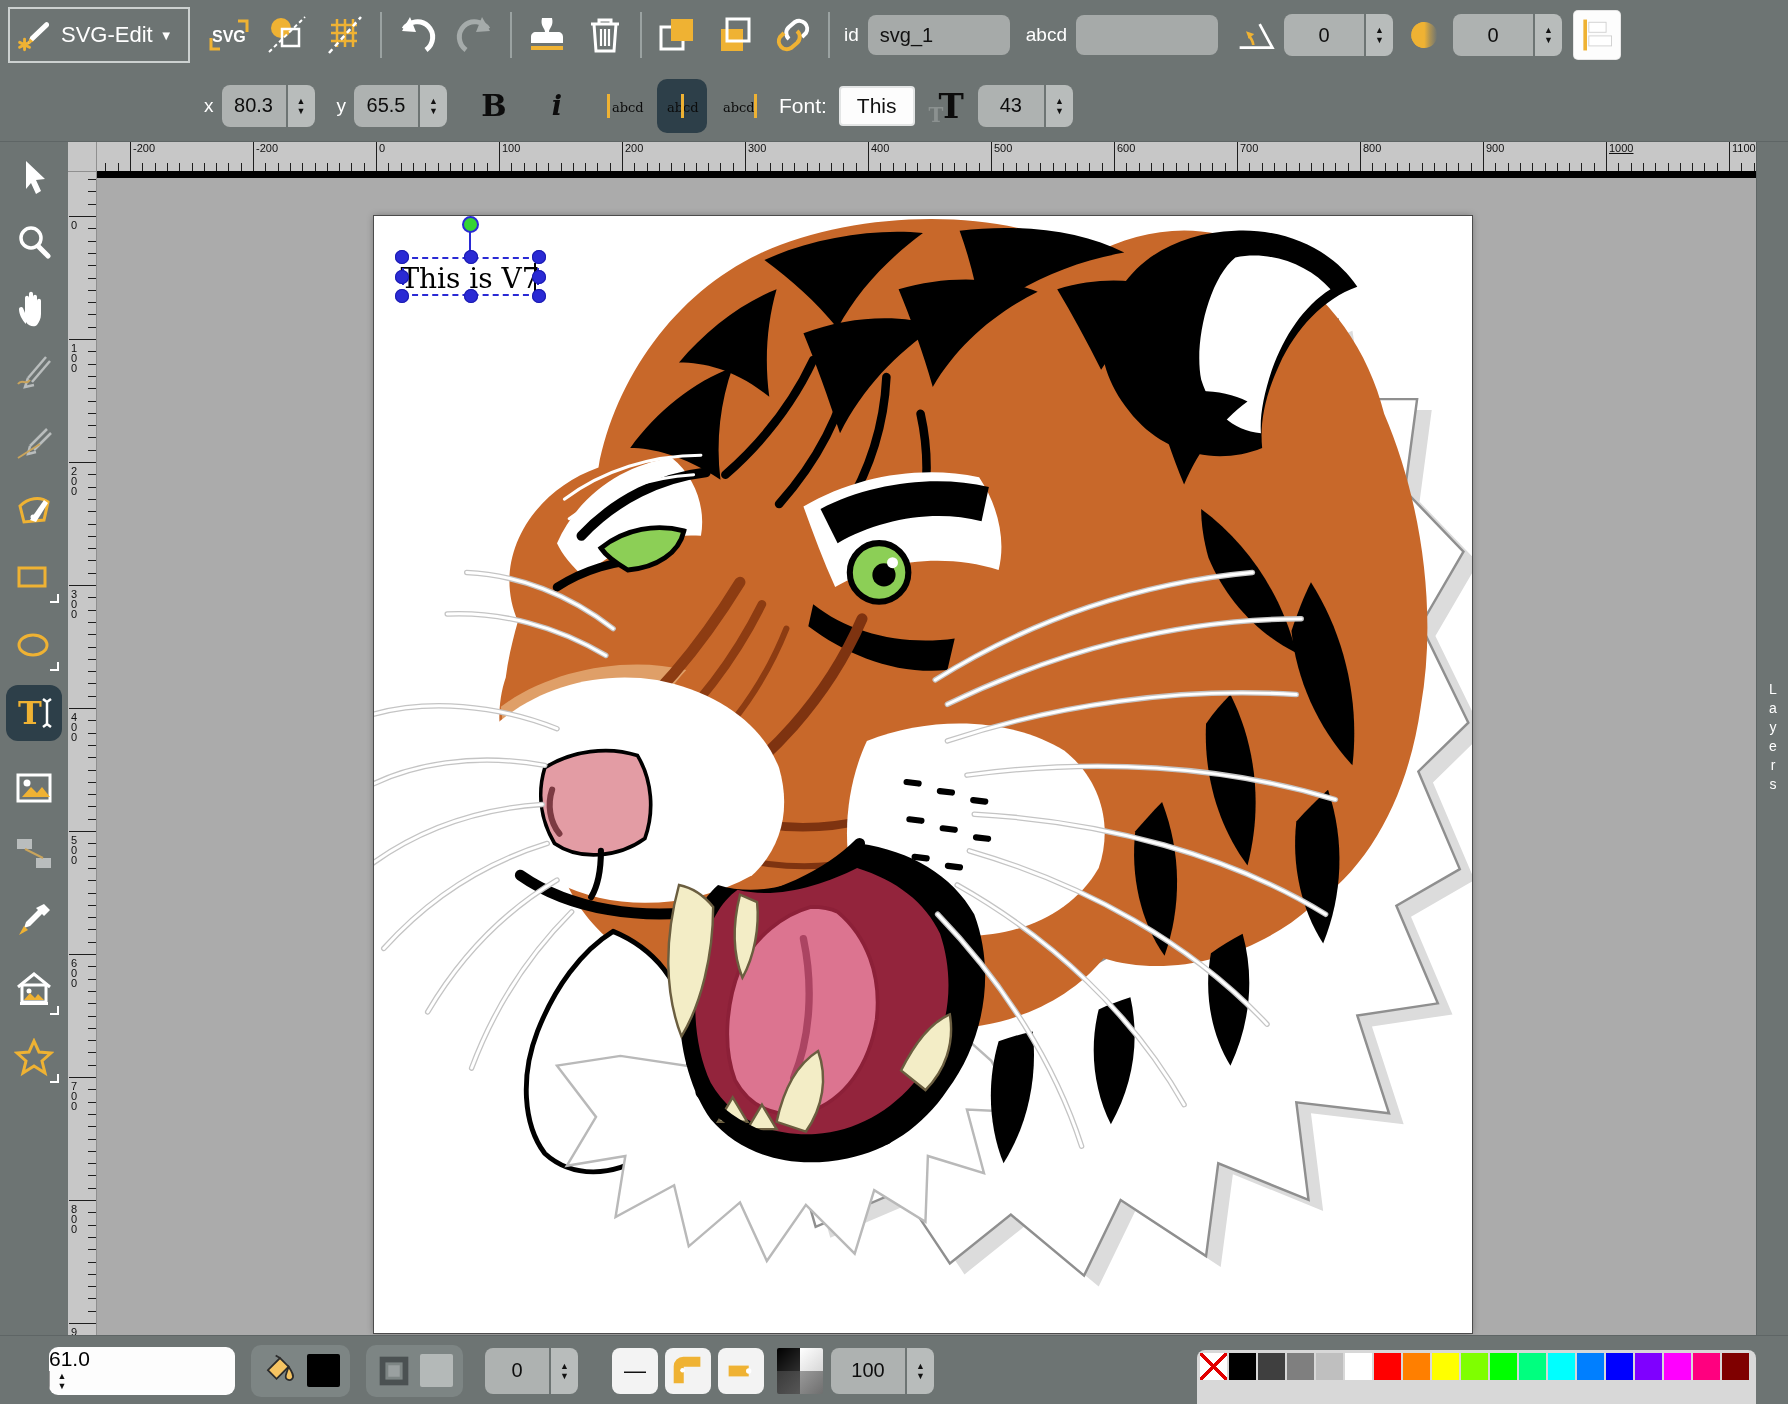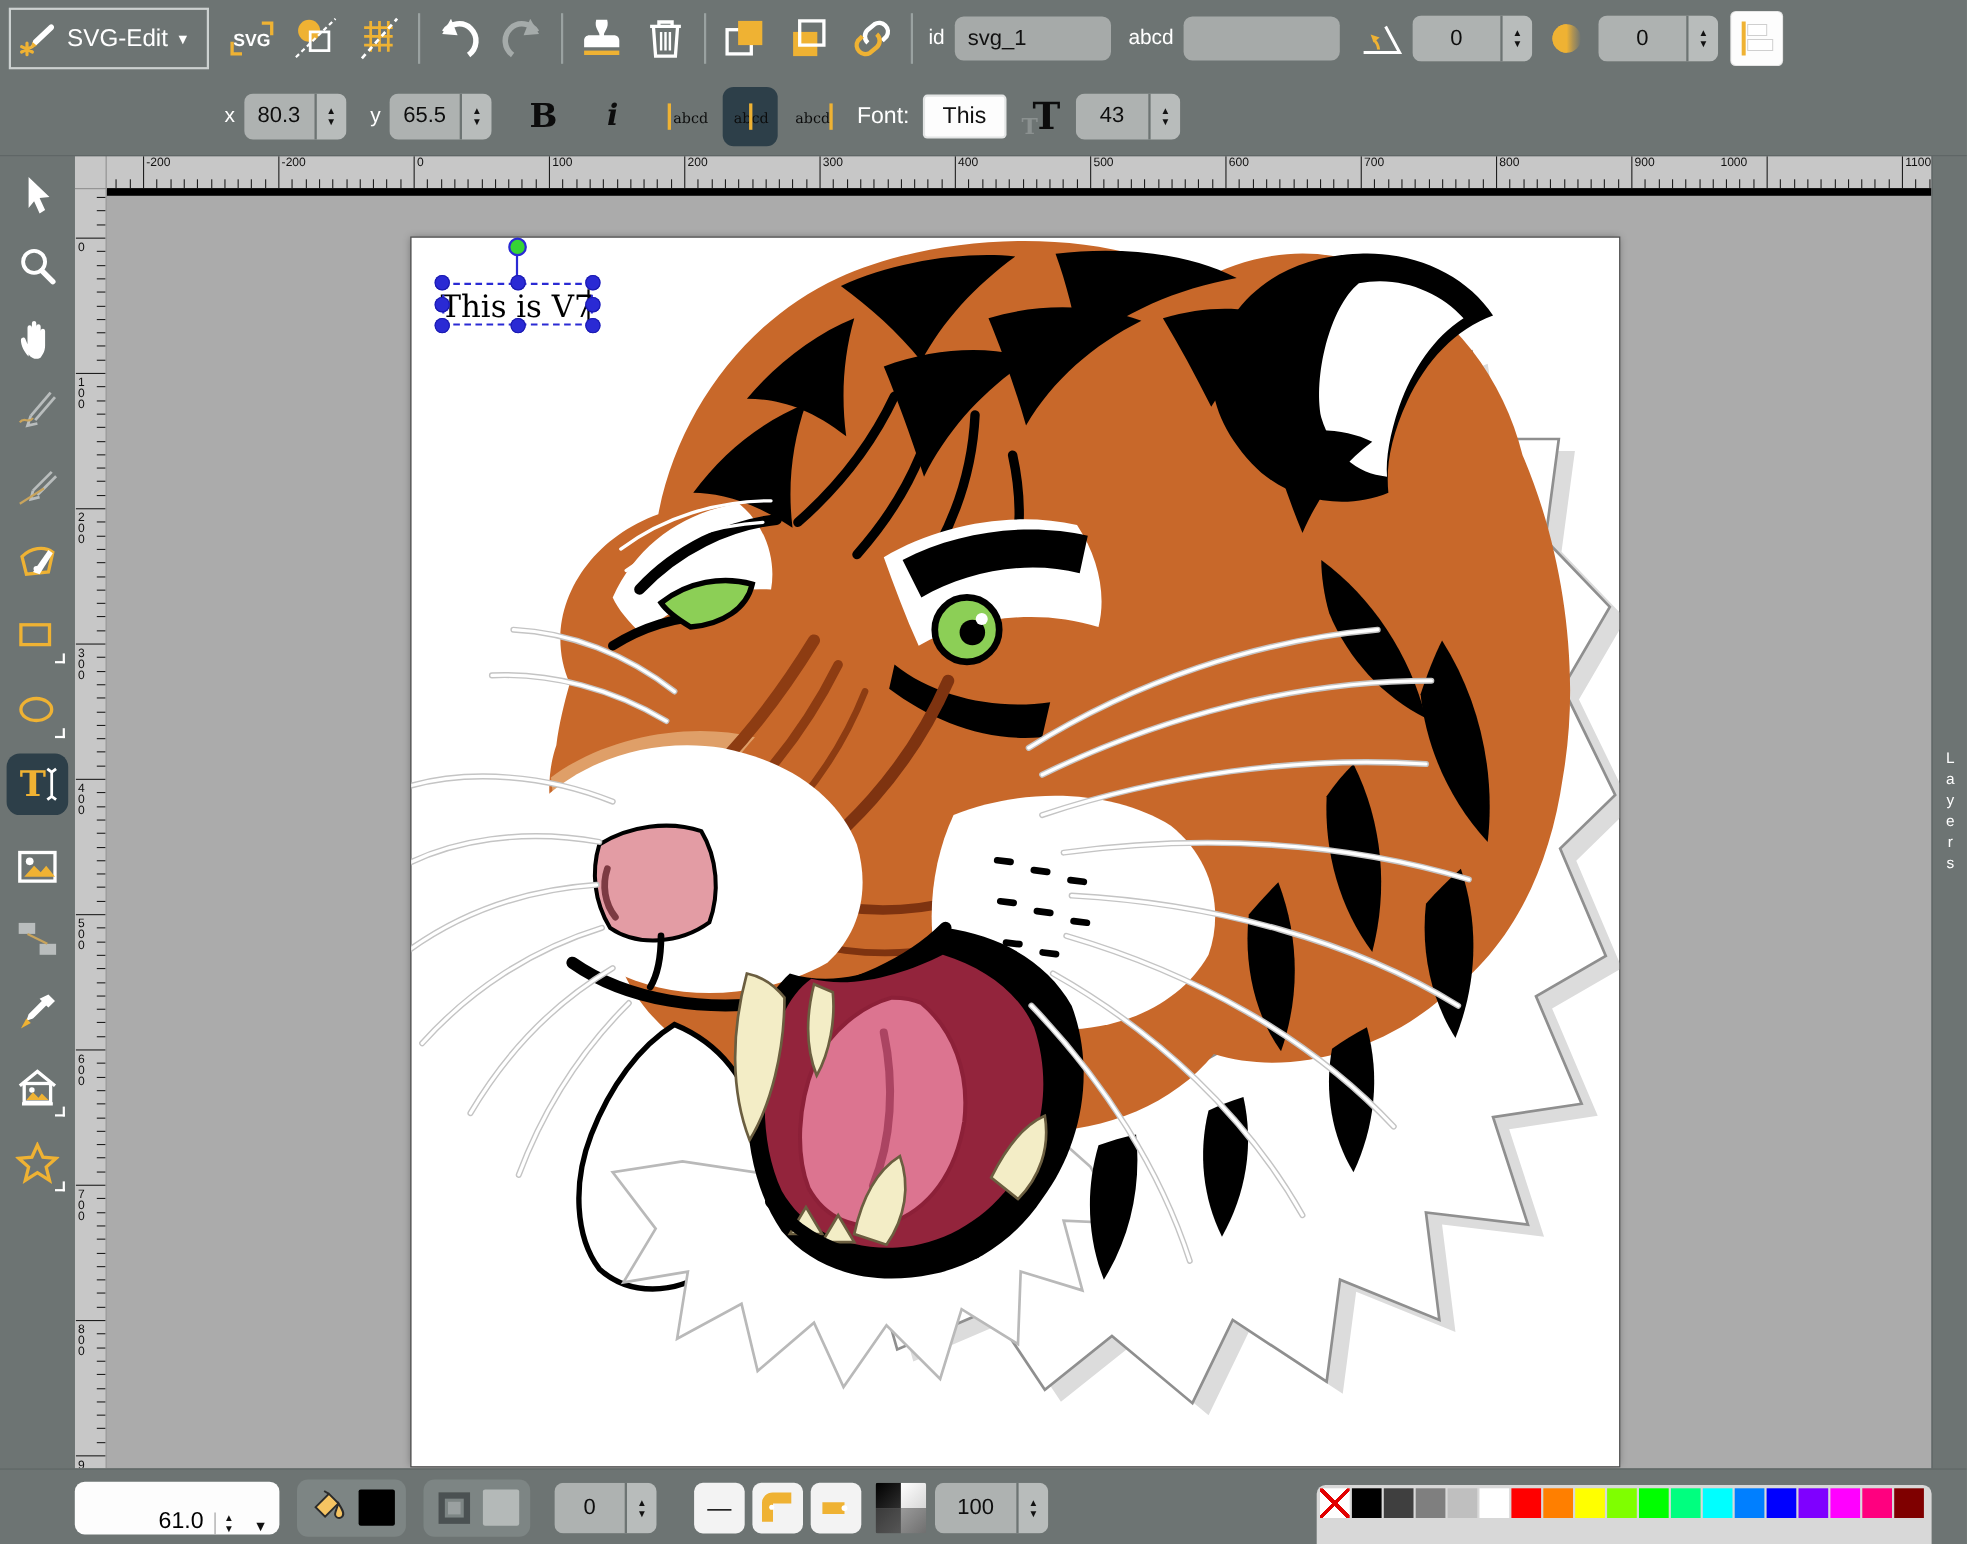--- a/index.html
+++ b/index.html
@@ -84,22 +84,22 @@
   #layers-strip{
     position:absolute;left:1756px;top:141px;width:32px;height:1194px;background:var(--bar,#6d7473);
     border-left:1px solid #5e6565;display:flex;align-items:center;justify-content:center;cursor:pointer;z-index:4;
   }
   #layers-strip span{
     writing-mode:vertical-rl;text-orientation:upright;color:#fff;font-size:14px;letter-spacing:3px;
   }
   
   #toolbar-bottom{position:absolute;left:0;top:1335px;width:1788px;height:69px;background:var(--bar,#6d7473);border-top:1px solid #5e6565;display:flex;align-items:center;z-index:6;}
   #zoom-widget{
-    margin-left:68px;width:186px;height:48px;background:#fdfdfd;border-radius:9px;display:flex;
-    align-items:flex-end;overflow:hidden;cursor:pointer;
+    margin-left:49px;width:186px;height:48px;background:#fdfdfd;border-radius:9px;display:flex;
+    align-items:flex-start;overflow:hidden;cursor:pointer;flex-direction:column;
   }
   #zoom-widget .zval{flex:1;text-align:right;color:#000;font-size:21px;padding-right:10px;}
   #zoom-widget .zbtns{width:24px;border-left:1.5px solid #9a9a9a;display:flex;flex-direction:column;align-items:center;color:#111;}
   #zoom-widget .zbtns span{font-size:9px;line-height:10px;}
   #zoom-widget .zdd{width:34px;text-align:center;font-size:13px;color:#111;}
   .bgroup{height:52px;background:#7d8584;border-radius:10px;display:flex;align-items:center;gap:8px;padding:0 10px;margin-left:16px;}
   .swatch{width:33px;height:33px;border-radius:2px;cursor:pointer;}
   #fill-swatch{background:#000;}
   #stroke-swatch{background:#b4b9b8;}
   .wbtn{width:46px;height:46px;background:#f3f3f3;border-radius:8px;margin-left:7px;display:flex;align-items:center;justify-content:center;cursor:pointer;color:#111;font-size:22px;}
@@ -604,21 +604,21 @@
       <div class="tickx" style="left: 1399.3px; height: 8px;"></div>
       <div class="tickx" style="left: 1411.6px; height: 8px;"></div>
       <div class="tickx" style="left: 1423.9px; height: 8px;"></div>
       <div class="tickx" style="left: 1436.2px; height: 8px;"></div>
       <div class="tickx" style="left: 1448.5px; height: 8px;"></div>
       <div class="tickx" style="left: 1460.8px; height: 8px;"></div>
       <div class="tickx" style="left: 1473.1px; height: 8px;"></div>
       <div class="tickx" style="left: 1485.4px; height: 8px;"></div>
       <div class="tickx" style="left: 1497.7px; height: 8px;"></div>
       <div class="tickx" style="left: 1510px; height: 29px;"></div>
-      <div class="labx" style="left: 1468px;">1000</div>
+      <div class="labx" style="left: 1513px; text-decoration: underline;">1000</div>
       <div class="tickx" style="left: 1522.3px; height: 8px;"></div>
       <div class="tickx" style="left: 1534.6px; height: 8px;"></div>
       <div class="tickx" style="left: 1546.9px; height: 8px;"></div>
       <div class="tickx" style="left: 1559.2px; height: 8px;"></div>
       <div class="tickx" style="left: 1571.5px; height: 8px;"></div>
       <div class="tickx" style="left: 1583.8px; height: 8px;"></div>
       <div class="tickx" style="left: 1596.1px; height: 8px;"></div>
       <div class="tickx" style="left: 1608.4px; height: 8px;"></div>
       <div class="tickx" style="left: 1620.7px; height: 8px;"></div>
       <div class="tickx" style="left: 1633px; height: 29px;"></div>

